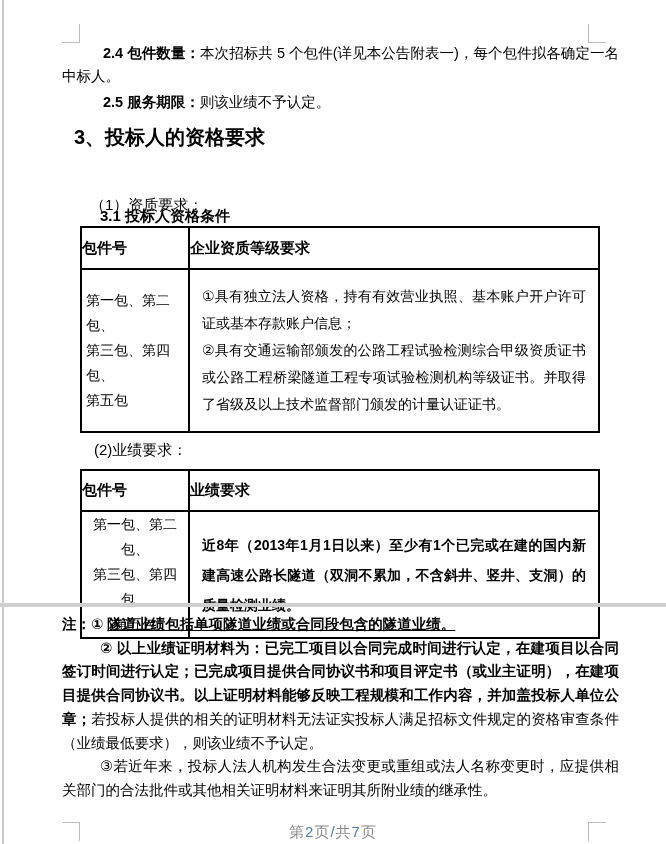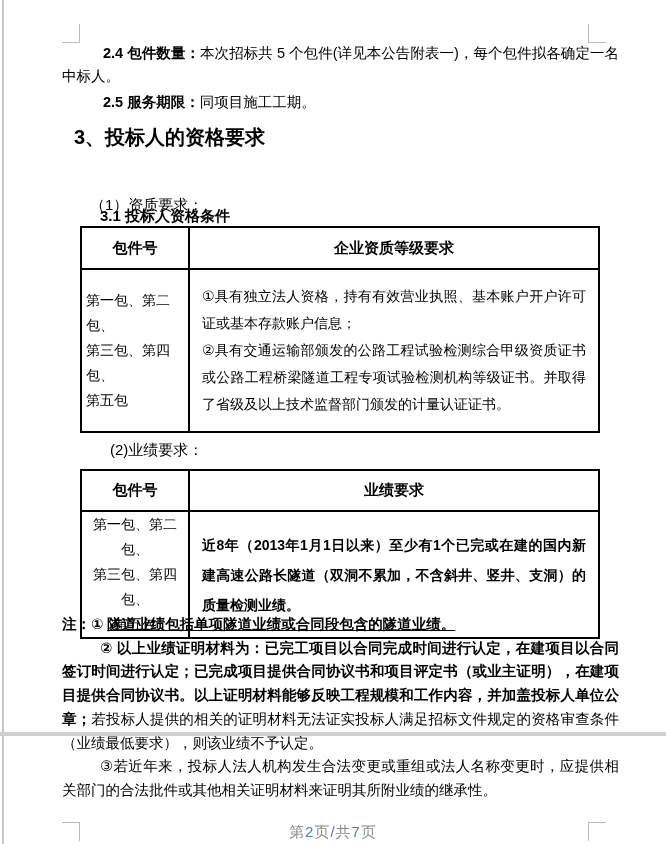--- a/index.html
+++ b/index.html
@@ -2,21 +2,21 @@
 <html><head>
 <meta charset="utf-8">
 <style>
   * { margin:0; padding:0; box-sizing:border-box; }
   html,body { width:666px; height:844px; overflow:hidden; }
   body {
     background:#ffffff;
     font-family:"Liberation Sans","DejaVu Sans",sans-serif;
     color:#000;
   }
-  .page { position:relative; width:666px; height:736px; background:#fff; }
+  .page { position:relative; width:666px; height:607px; background:#fff; }
 
   
   .edge-left   { position:absolute; left:2px; top:0; width:2px; height:844px; background:#c9c9c9; }
   .edge-bottom { position:absolute; left:0; bottom:0; width:666px; height:4px; background:#cfcfcf; }
 
   
   .mark { position:absolute; width:18px; height:19px; }
   .mark.tl { left:62px;  top:24px;  border-right:1px solid #bcbcbc; border-bottom:1px solid #bcbcbc; }
   .mark.tr { left:588px; top:24px;  border-left:1px solid #bcbcbc;  border-bottom:1px solid #bcbcbc; }
   .mark.bl { left:62px;  top:822px; border-right:1px solid #bcbcbc; border-top:1px solid #bcbcbc; }
@@ -38,21 +38,21 @@
 
   table.doc-table {
     position:absolute; left:80px; width:520px;
     border-collapse:collapse; table-layout:fixed;
     font-size:14px;
   }
   table.doc-table th, table.doc-table td {
     border:2px solid #000; vertical-align:middle;
   }
   table.doc-table th {
-    font-size:15px; font-weight:bold; text-align:center;margin-left:19px;
+    font-size:15px; font-weight:bold; text-align:left;margin-left:19px;
   }
   td.pkg-cell {
     white-space:pre-line; line-height:25px; padding-left:4px; text-align:left;
   }
   td.pkg-cell.centered { text-align:center; padding-left:0; }
   td.req-cell {
     white-space:pre-line; text-align:justify; padding:13px 12px;
   }
   #qual-table  td.req-cell { line-height:27px; }
   #perf-table  td.req-cell { line-height:30px;font-weight:bold; }
@@ -77,21 +77,21 @@
   <div class="mark tl"></div>
   <div class="mark tr"></div>
   <div class="mark bl"></div>
   <div class="mark br"></div>
 
   <div class="abs para indent" style="top:42px;">
     <span class="b">2.4 包件数量：</span><span>本次招标共 5 个包件(详见本公告附表一)，每个包件拟各确定一名中标人。</span>
   </div>
 
   <div class="abs para indent" style="top:91px;">
-    <span class="b">2.5 服务期限：</span><span>同项目施工工期。</span>
+    <span class="b">2.5 服务期限：</span><span>则该业绩不予认定。</span>
   </div>
 
   <div class="abs h-big" style="top:124px;margin-left:12px;">3、投标人的资格要求</div>
 
   <div class="abs h-sub" style="top:164px;margin-top:43px;">3.1 投标人资格条件</div>
 
   <div class="abs h-item" style="top:196px; left:90px;">（1）资质要求：</div>
 
   <table class="doc-table" id="qual-table" style="top:226px; height:198px;">
     <colgroup>
@@ -106,21 +106,21 @@
     <tr>
       <td class="pkg-cell">第一包、第二包、
 第三包、第四包、
 第五包</td>
       <td class="req-cell">①具有独立法人资格，持有有效营业执照、基本账户开户许可证或基本存款账户信息；
 ②具有交通运输部颁发的公路工程试验检测综合甲级资质证书或公路工程桥梁隧道工程专项试验检测机构等级证书。并取得了省级及以上技术监督部门颁发的计量认证证书。</td>
     </tr>
   </tbody>
     </table>
 
-  <div class="abs h-item" style="top:441px; left:110px;">(2)业绩要求：</div>
+  <div class="abs h-item" style="top:441px; left:94px;">(2)业绩要求：</div>
 
   <table class="doc-table" id="perf-table" style="top:469px; height:142px;">
     <colgroup>
         <col class="col-pkg">
         <col>
       </colgroup>
     <tbody>
         <tr style="height:41px;">
       <th>包件号</th>
       <th>业绩要求</th>

